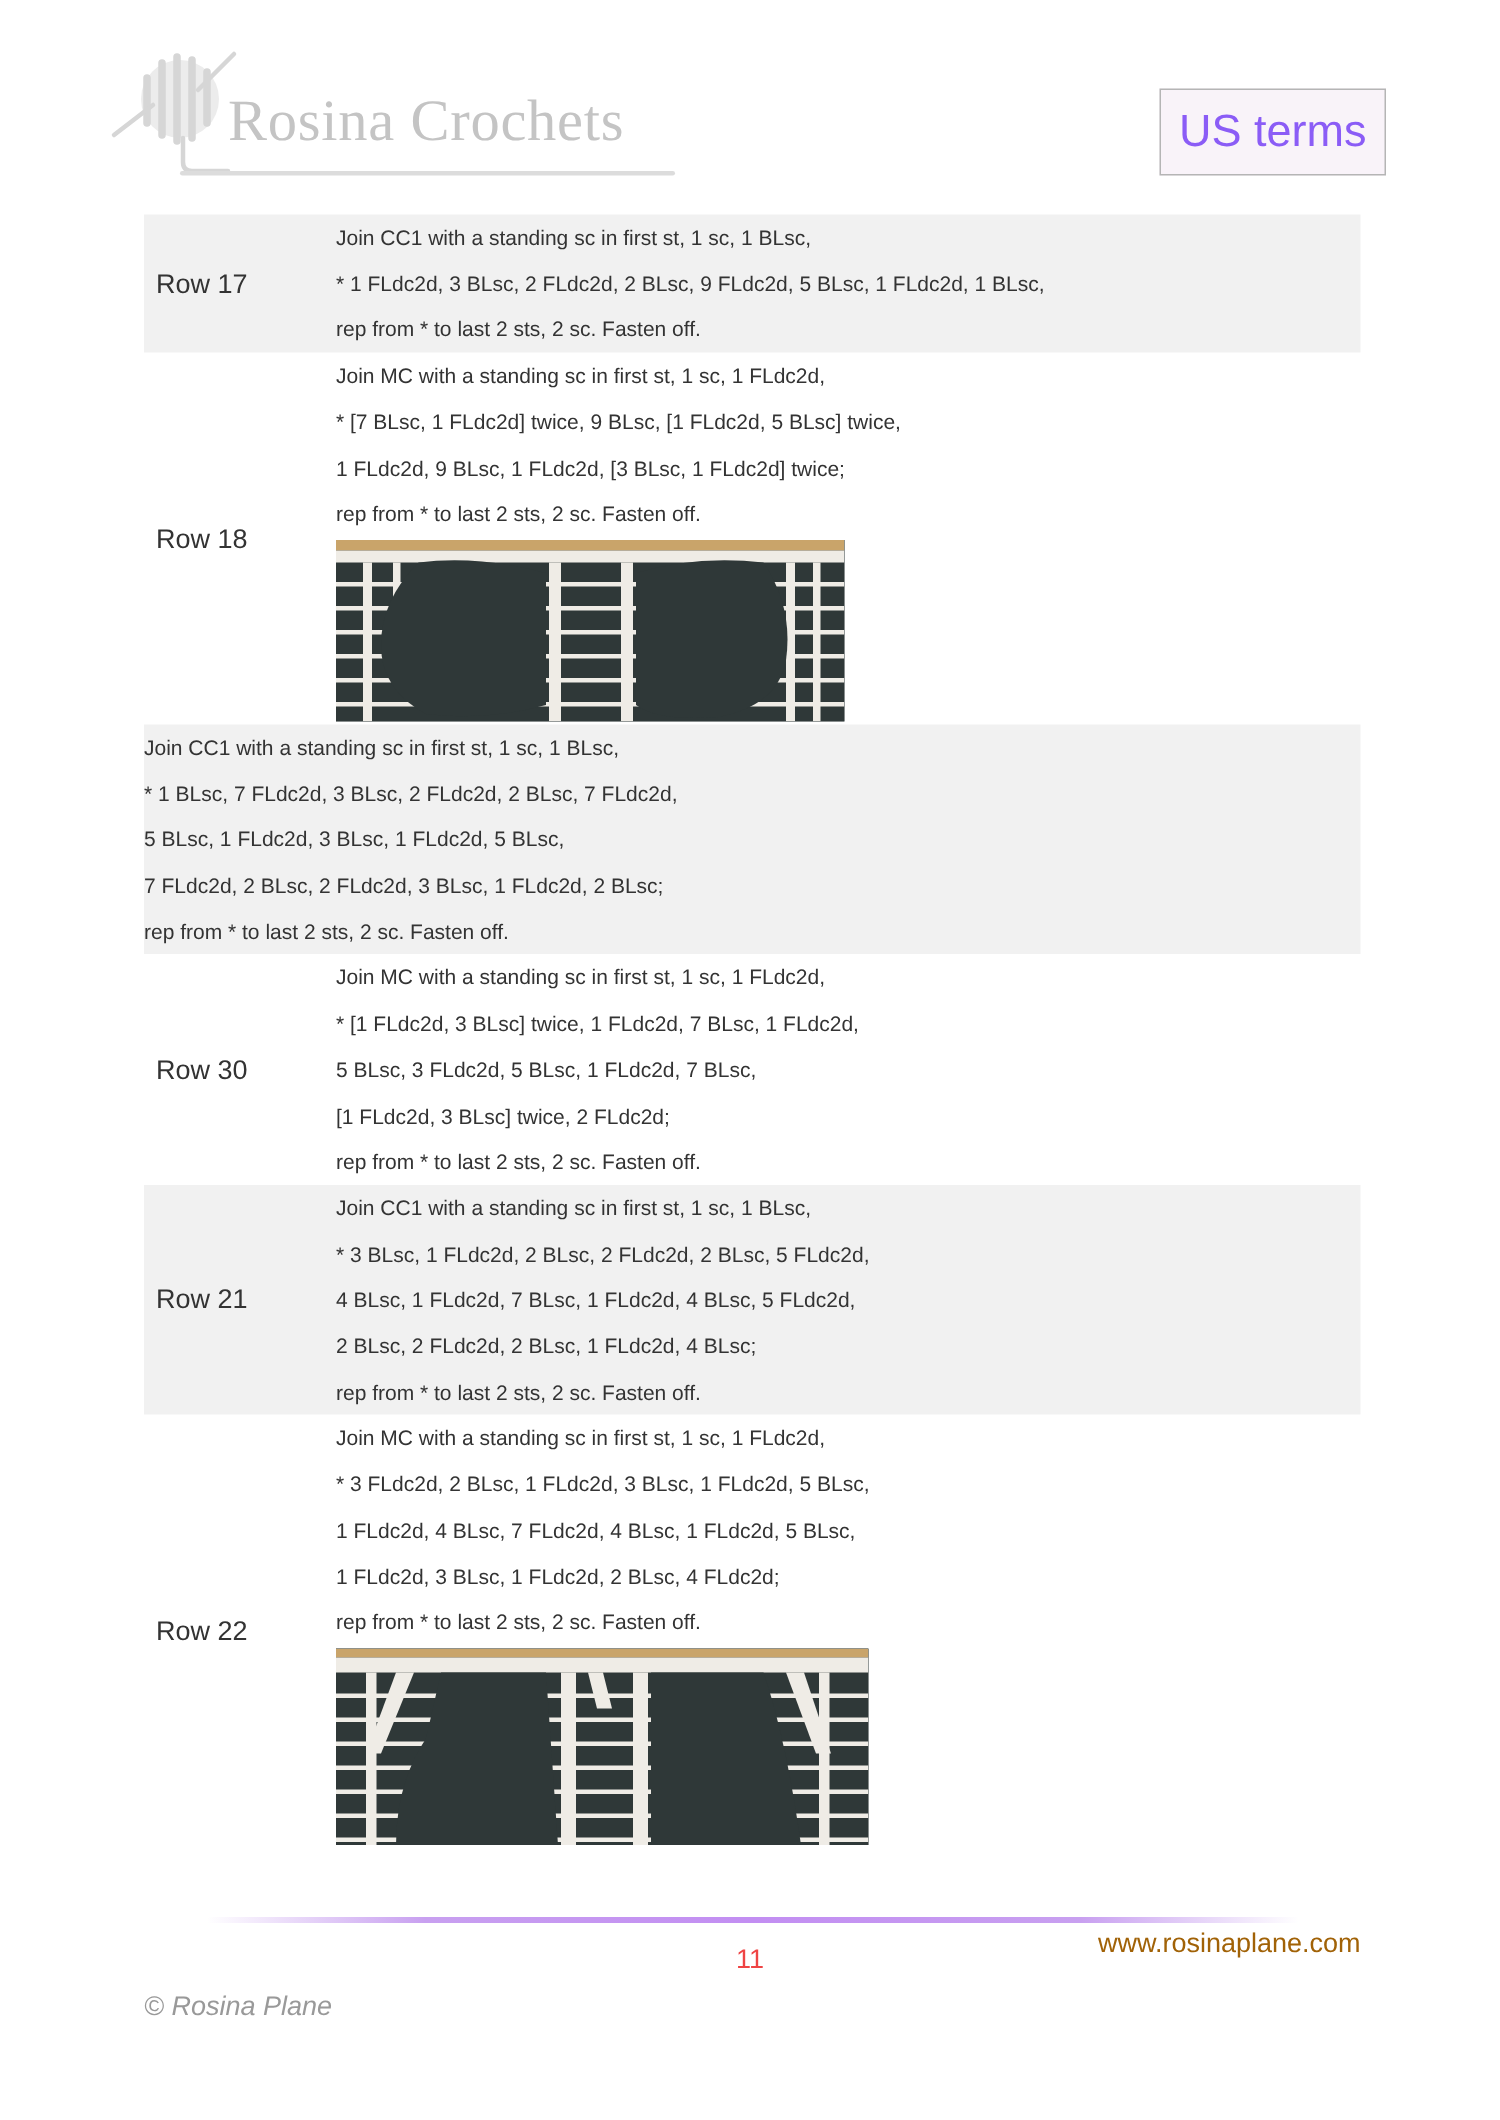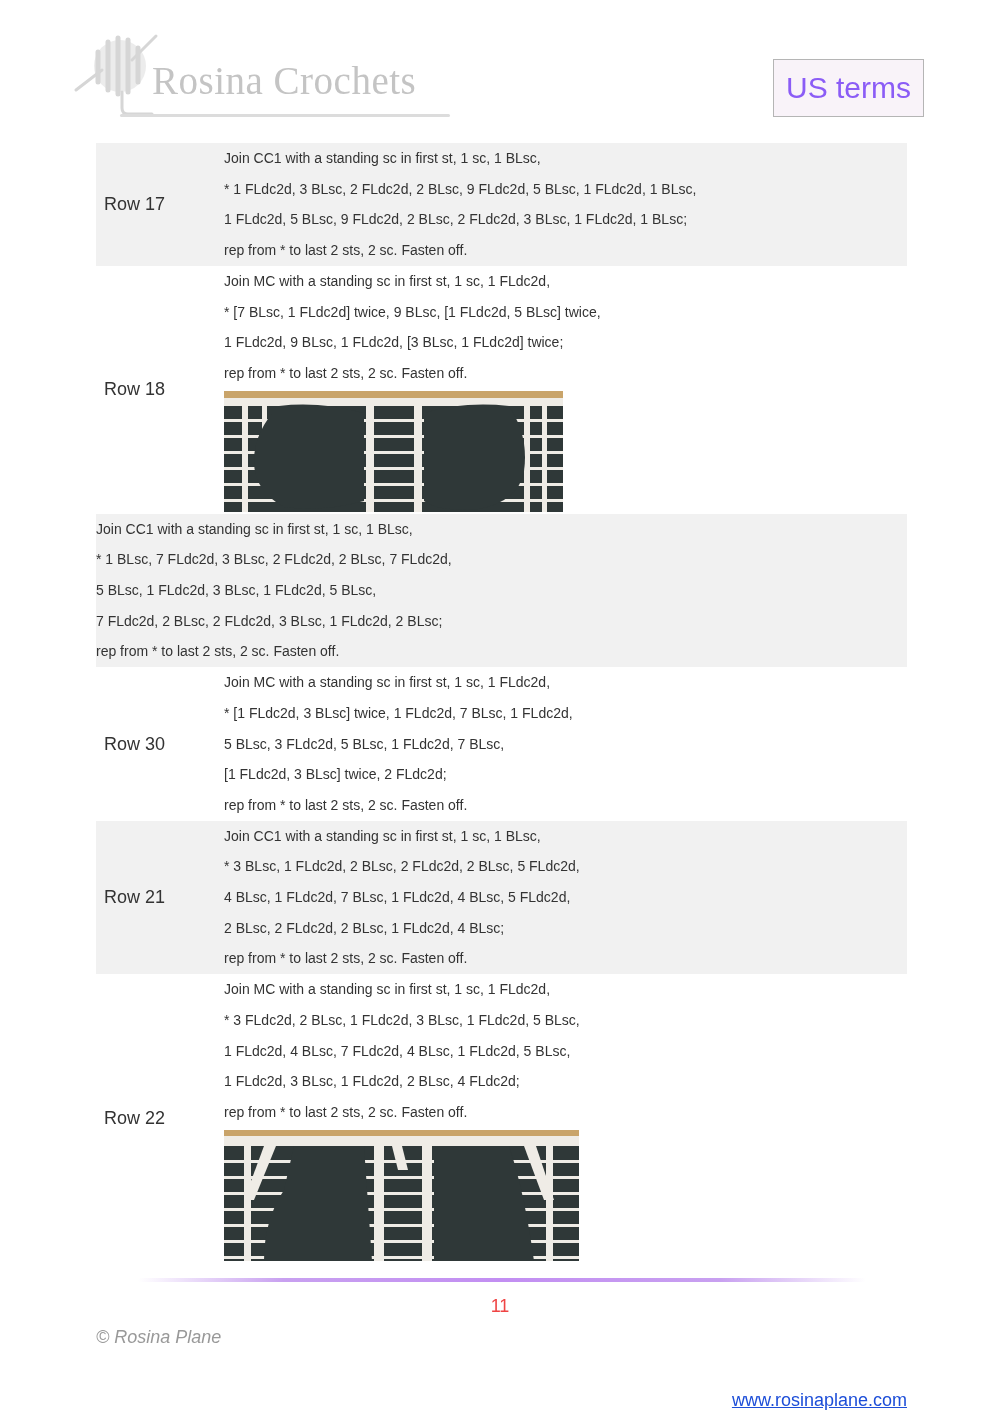--- a/index.html
+++ b/index.html
@@ -46,21 +46,21 @@
     border-radius: 2px;
   }
   .page-number {
     position: absolute; left: 0; width: 1000px; top: 1296px; text-align: center;
     font-size: 18px; color: #ef4444;
   }
   .footer-left {
     position: absolute; left: 96px; top: 1327px; font-size: 18px; color: #999; font-style: italic;
   }
   .footer-right {
-    position: absolute; right: 93px; top: 1390px; font-size: 18px; color: #1d4ed8; text-decoration: underline;
+    position: absolute; right: 93px; top: 1285px; font-size: 18px; color: #a16207;
   }
 </style>
 </head>
 <body>
 
 <div class="header-logo">
   <svg class="logo-mark" width="90" height="90" viewBox="0 0 90 90">
     <g stroke="#d6d6d6" stroke-width="5" fill="none" stroke-linecap="round">
       <circle cx="48" cy="36" r="26" stroke-width="0" fill="#ececec"></circle>
       <line x1="36" y1="12" x2="36" y2="60"></line>
@@ -79,21 +79,20 @@
 
 <div class="terms-badge">US terms</div>
 
 <div class="pattern">
 
   <div class="row shaded">
     <div class="row-label">Row 17</div>
     <div class="row-body">
       <div class="line">Join CC1 with a standing sc in first st, 1 sc, 1 BLsc,</div>
       <div class="line">* 1 FLdc2d, 3 BLsc, 2 FLdc2d, 2 BLsc, 9 FLdc2d, 5 BLsc, 1 FLdc2d, 1 BLsc,</div>
-      <div class="line">1 FLdc2d, 5 BLsc, 9 FLdc2d, 2 BLsc, 2 FLdc2d, 3 BLsc, 1 FLdc2d, 1 BLsc;</div>
       <div class="line">rep from * to last 2 sts, 2 sc. Fasten off.</div>
     </div>
   </div>
 
   <div class="row">
     <div class="row-label">Row 18</div>
     <div class="row-body">
       <div class="line">Join MC with a standing sc in first st, 1 sc, 1 FLdc2d,</div>
       <div class="line">* [7 BLsc, 1 FLdc2d] twice, 9 BLsc, [1 FLdc2d, 5 BLsc] twice,</div>
       <div class="line">1 FLdc2d, 9 BLsc, 1 FLdc2d, [3 BLsc, 1 FLdc2d] twice;</div>

